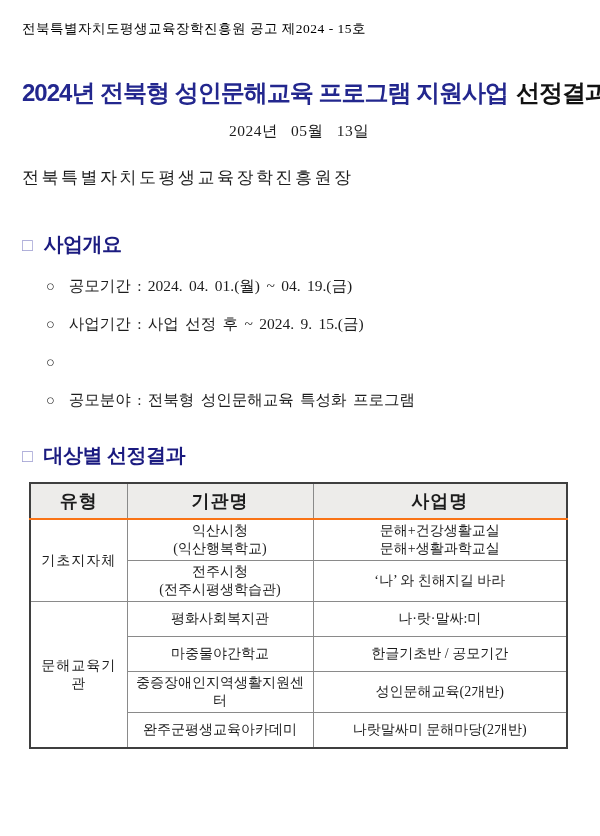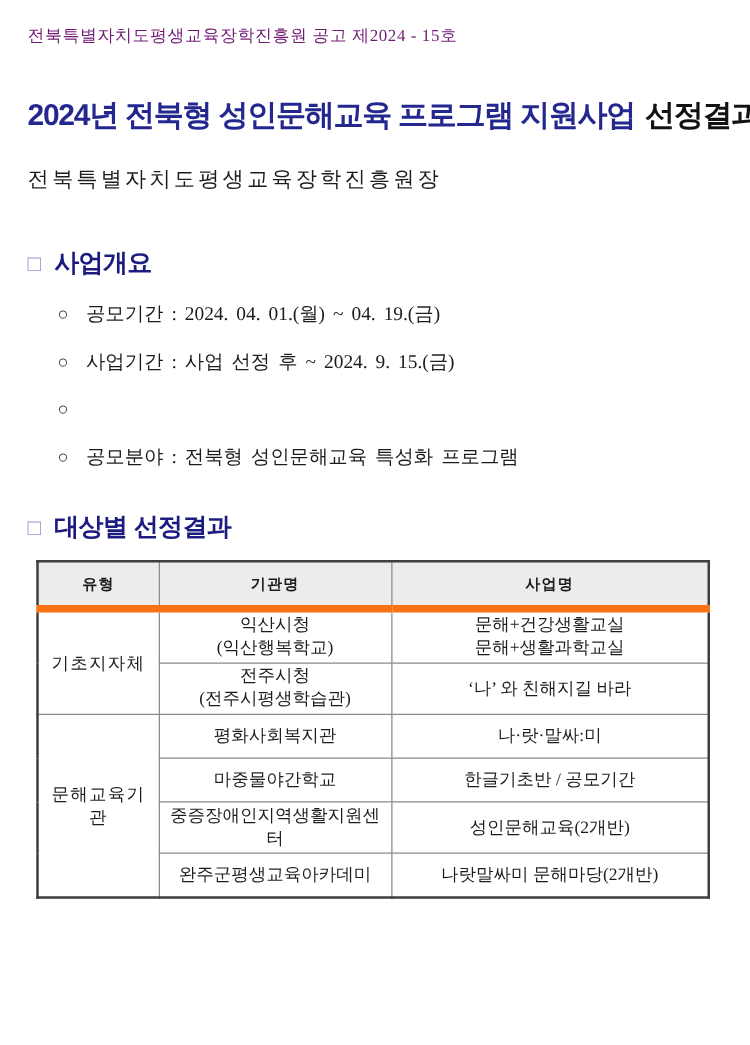--- a/index.html
+++ b/index.html
@@ -12,21 +12,21 @@
     box-sizing: border-box;
     width: 600px; height: 836px;
     padding: 20px 24px 0 22px;
     overflow: hidden;
     position: relative;
   }
 
   .notice-no {
     font-size: 13.5px;
     letter-spacing: 0.5px;
-    color: #701a75;
+    color: #000000;
     white-space: pre-wrap;
   }
 
   .doc-title {
     margin-top: 40px;
     text-align: center;
     font-family: "Liberation Sans", "DejaVu Sans", sans-serif;
     font-weight: 800;
     font-size: 24px;
     letter-spacing: -1px;
@@ -107,42 +107,43 @@
   }
   table.sel-table { border: 2px solid #3f3f3f; }
   table.sel-table th, table.sel-table td {
     border: 1px solid #8a8a8a;
     padding: 2px 3px;
     vertical-align: middle;
   }
   table.sel-table thead th {
     background: #edecea;
     font-weight: 700;
-    font-size: 12px;
+    font-size: 18px;
     height: 30px;
-    border-bottom: 6px solid #f97316;
+    border-bottom: 2px solid #f97316;
     letter-spacing: 1px;
   }
   td.row-tall { height: 36px; }
   td.row-std { height: 30px; margin-top: 12px; }
   .cell-lines .line { display: block; line-height: 18px; }
   td.type-cell { letter-spacing: 1px; }
 </style>
 </head>
 <body>
 
 <div class="page">
 
   <div class="notice-no">전북특별자치도평생교육장학진흥원 공고 제2024 - 15호</div>
 
   <div class="doc-title">
     <span class="t-blue">2024년 전북형 성인문해교육 프로그램 지원사업</span><span class="t-black">선정결과 공고</span>
   </div>
 
 
+  <div class="date-line">2024년   05월   13일</div>
 
   <div class="signature">전북특별자치도평생교육장학진흥원장</div>
 
   <div class="section-heading first">
     <span class="sq">□</span>
     <span>사업개요</span>
   </div>
 
   <div class="bullet-list">
     <div class="bullet-item">

